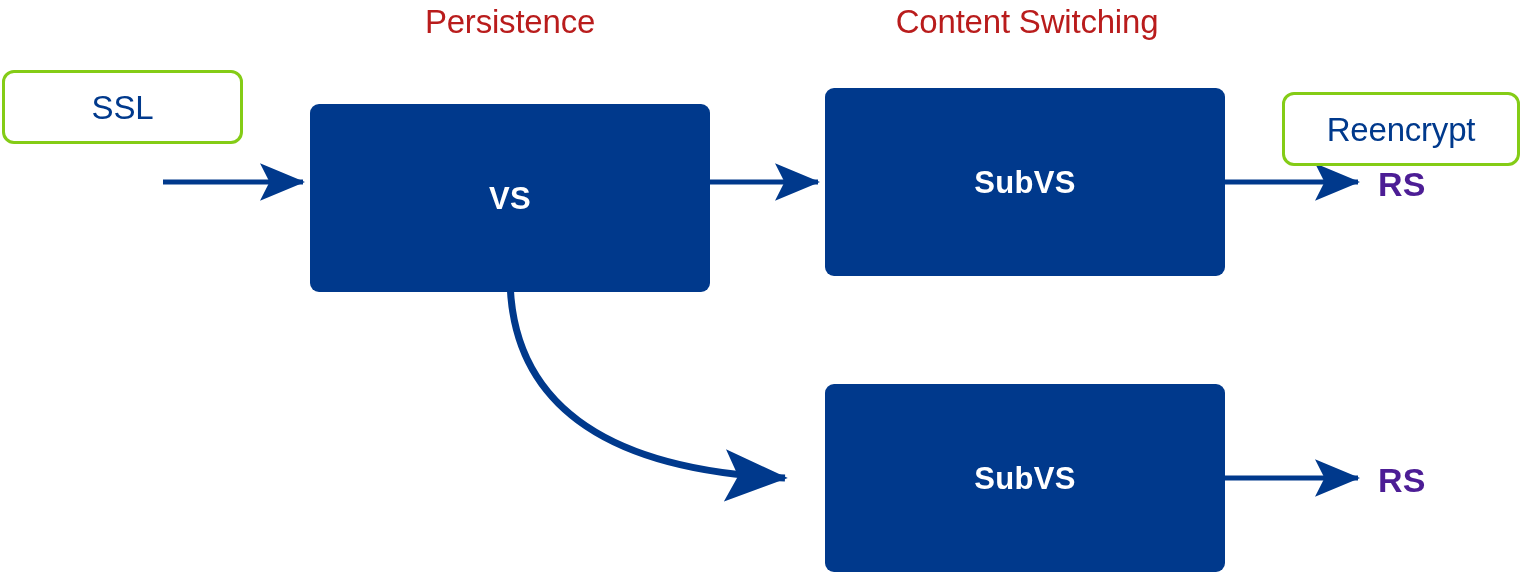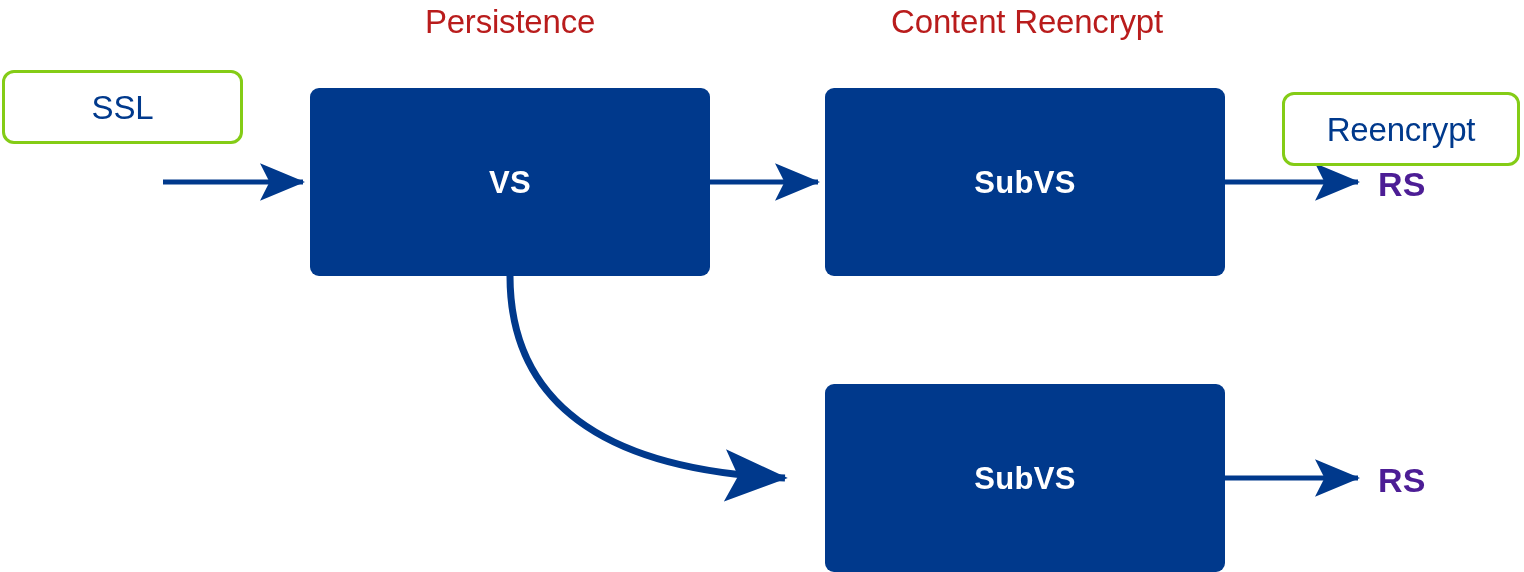--- a/index.html
+++ b/index.html
@@ -40,21 +40,21 @@
     justify-content: center;
   }
   .node-box .node-label {
     color: #ffffff;
     font-family: "Liberation Sans", sans-serif;
     font-size: 31px;
     font-weight: bold;
     line-height: 1;
     letter-spacing: 0.3px;
   }
-  .box-vs     { left: 310px; top: 88px;  width: 400px; height: 188px; }
+  .box-vs     { left: 310px; top: 104px;  width: 400px; height: 188px; }
   .box-subvs1 { left: 825px; top: 88px;  width: 400px; height: 188px; }
   .box-subvs2 { left: 825px; top: 384px; width: 400px; height: 188px; border-bottom-left-radius: 9px; border-bottom-right-radius: 9px; }
 
   .tag-box {
     position: absolute;
     border: 3px solid #84cc16;
     border-radius: 12px;
     background: #ffffff;
     display: flex;
     align-items: center;
@@ -123,21 +123,21 @@
       <line x1="1225" y1="182" x2="1358" y2="182" stroke="#00398c" stroke-width="5" marker-end="url(#arrowhead)"></line>
     </g>
 
     <g>
       <line x1="1225" y1="478" x2="1358" y2="478" stroke="#00398c" stroke-width="5" marker-end="url(#arrowhead)"></line>
     </g>
   </svg>
 
   <div class="section-label label-persistence">Persistence</div>
 
-  <div class="section-label label-content-switching">Content Reencrypt</div>
+  <div class="section-label label-content-switching">Content Switching</div>
 
   <div class="tag-box box-ssl">
     <span class="tag-label">SSL</span>
   </div>
 
   <div class="tag-box box-reencrypt">
     <span class="tag-label">Reencrypt</span>
   </div>
 
   <div class="node-box box-vs">

